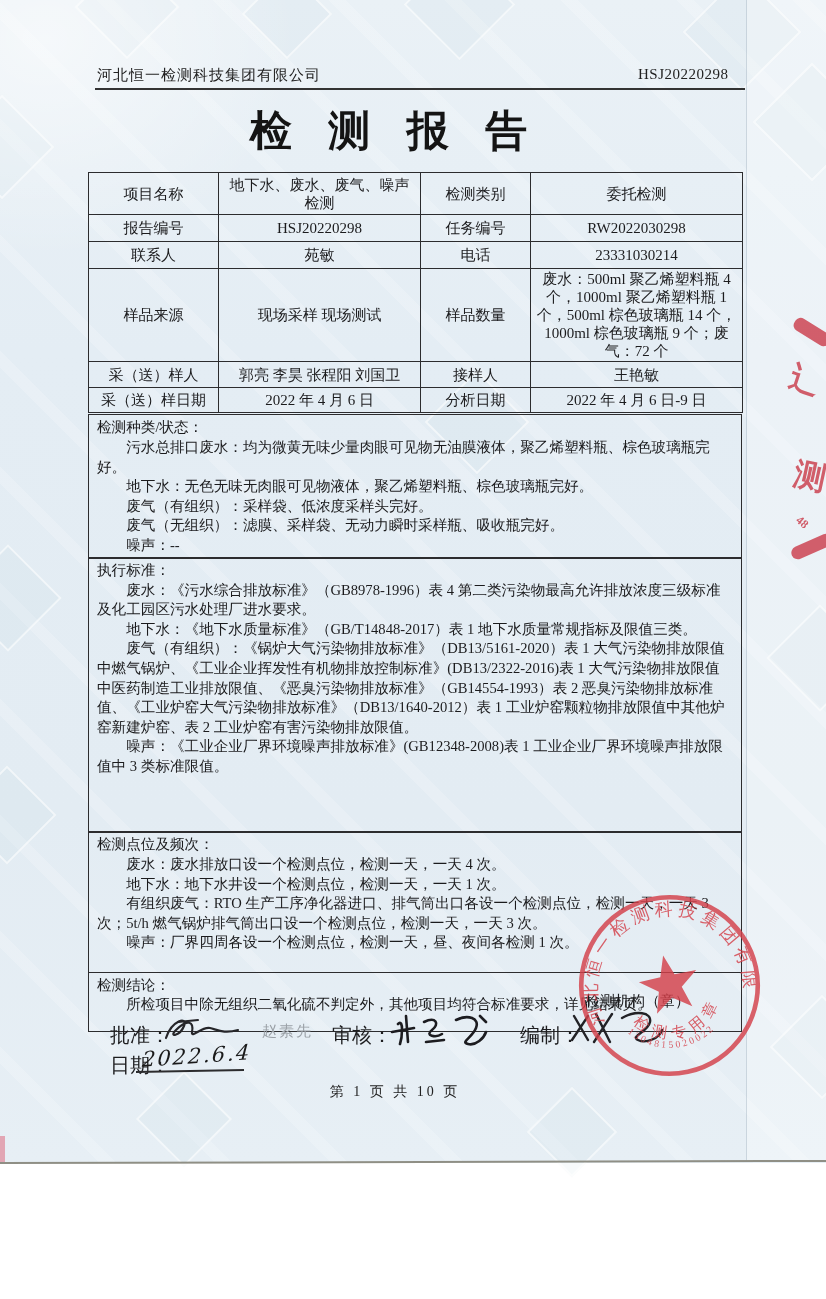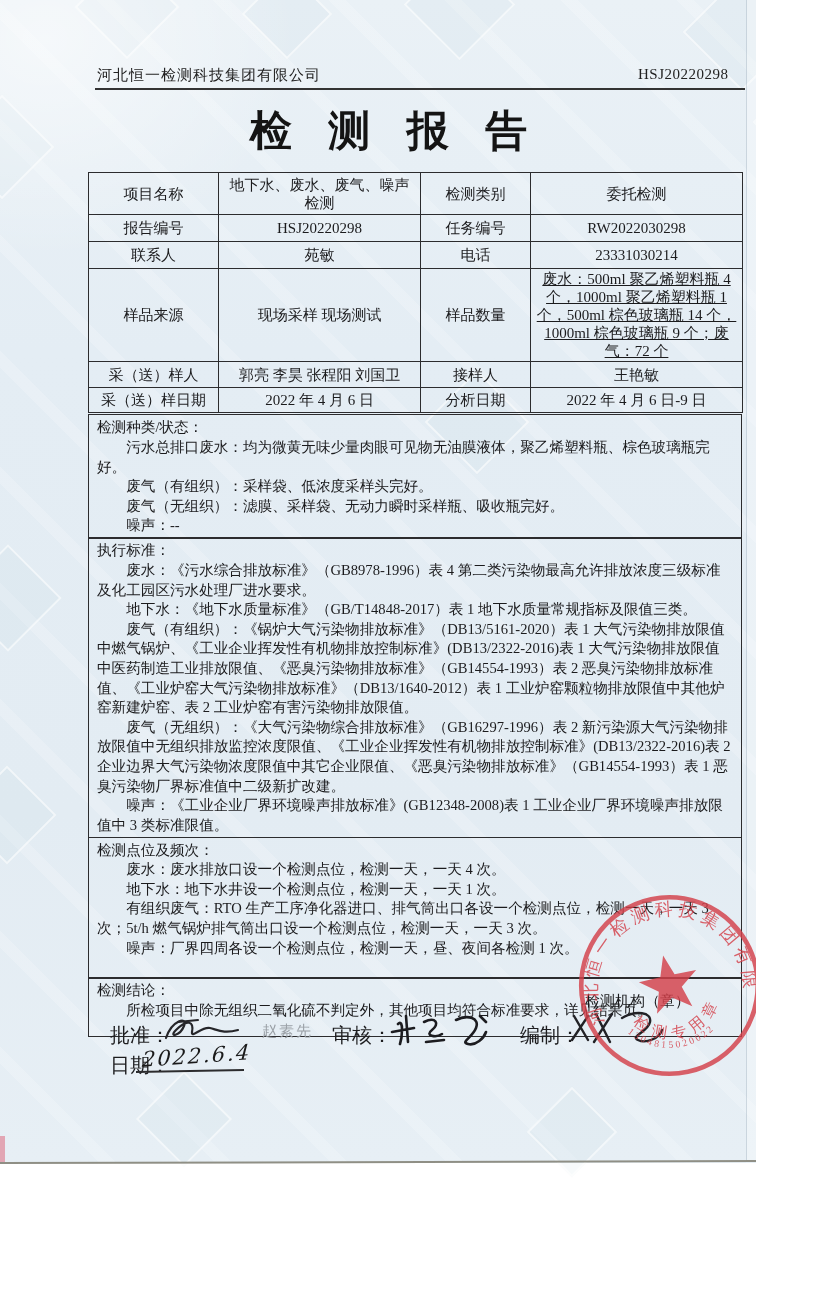--- a/index.html
+++ b/index.html
@@ -1,16 +1,16 @@
 <!DOCTYPE html>
 <html><head>
 <meta charset="utf-8">
 <style>
   html,body{margin:0;padding:0;background:#fff;}
-  .page-wrap{position:relative;width:756px;height:1299px;overflow:hidden;
+  .page-wrap{position:relative;width:826px;height:1299px;overflow:hidden;
     font-family:"Liberation Serif","DejaVu Serif",serif;color:#1d1d1f;background:#fff;}
   .paper{position:absolute;left:0;top:0;width:826px;height:1163px;
     background:linear-gradient(180deg,#eaf1f6 0%,#e4edf4 30%,#e3ecf3 70%,#e7eff5 100%);}
   .paper-edge{position:absolute;left:0;top:1161px;width:826px;height:2px;background:#8f8f85;transform:rotate(-0.15deg);}
   .fold-line{position:absolute;left:746px;top:0;width:1px;height:1162px;background:rgba(150,165,180,.35);}
   .right-strip{position:absolute;left:747px;top:0;width:79px;height:1162px;background:rgba(255,255,255,.30);}
   .corner-light{position:absolute;left:0;top:0;width:300px;height:260px;
     background:radial-gradient(ellipse at 15% 15%, rgba(255,255,255,.55), rgba(255,255,255,0) 70%);}
   .wm-diamond{position:absolute;border:2px solid rgba(255,255,255,.6);transform:rotate(45deg);
     background:rgba(190,210,225,.12);}
@@ -22,21 +22,21 @@
   .hdr-line{position:absolute;left:95px;top:88px;width:650px;height:2px;background:#333;}
   .hdr-code{position:absolute;left:638px;top:66px;font-size:15px;color:#222;letter-spacing:.5px;}
   .doc-title{position:absolute;left:0;top:103px;width:790px;text-align:center;
     font-size:42px;font-weight:bold;letter-spacing:13px;color:#141414;}
 
   table.info{position:absolute;left:88px;top:172px;width:654px;border-collapse:collapse;table-layout:fixed;padding-left:8px;}
   table.info td{border:1.6px solid #2c2c2e;text-align:center;vertical-align:middle;
     font-size:15px;padding:1px 3px;line-height:18px;color:#1b1b1d;}
   td.lbl{font-size:15px;}
   td.pre{white-space:pre-line;}
-  td.qty{font-size:13.2px;text-align:left;line-height:17px;padding:2px 4px;text-decoration:underline;}
+  td.qty{font-size:13.2px;text-align:left;line-height:17px;padding:2px 4px;}
 
   .secs{position:absolute;left:88px;top:416px;width:654px;}
   .sec{border:1.6px solid #2c2c2e;margin-top:-1.6px;padding:3px 8px 2px 8px;box-sizing:border-box;
     font-size:14.6px;line-height:19.6px;color:#1b1b1d;}
   .sec p{margin:0;text-indent:2em;}
   .sec .sec-title{font-weight:normal;text-indent:0;}
   .siglabel{position:absolute;font-size:20px;}
   .grayname{position:absolute;color:#9aa0a6;font-size:15px;letter-spacing:2px;}
   .dateline{position:absolute;left:136px;top:1070px;width:108px;height:2px;background:#2c2c2e;transform:rotate(-1deg);}
   .datehand{position:absolute;left:142px;top:1044px;font-size:21px;font-style:italic;
@@ -125,30 +125,30 @@
       <td class="lbl">分析日期</td>
       <td>2022 年 4 月 6 日-9 日</td>
     </tr>
   </tbody>
     </table>
 
   <div class="secs">
     <div class="sec" style="min-height:118px">
       <p class="sec-title">检测种类/状态：</p>
       <p>污水总排口废水：均为微黄无味少量肉眼可见物无油膜液体，聚乙烯塑料瓶、棕色玻璃瓶完好。</p>
+      <p>地下水：无色无味无肉眼可见物液体，聚乙烯塑料瓶、棕色玻璃瓶完好。</p>
       <p>废气（有组织）：采样袋、低浓度采样头完好。</p>
       <p>废气（无组织）：滤膜、采样袋、无动力瞬时采样瓶、吸收瓶完好。</p>
       <p>噪声：--</p>
     </div>
     <div class="sec" style="min-height:276px">
       <p class="sec-title">执行标准：</p>
       <p>废水：《污水综合排放标准》（GB8978-1996）表 4 第二类污染物最高允许排放浓度三级标准及化工园区污水处理厂进水要求。</p>
       <p>地下水：《地下水质量标准》（GB/T14848-2017）表 1 地下水质量常规指标及限值三类。</p>
       <p>废气（有组织）：《锅炉大气污染物排放标准》（DB13/5161-2020）表 1 大气污染物排放限值中燃气锅炉、《工业企业挥发性有机物排放控制标准》(DB13/2322-2016)表 1 大气污染物排放限值中医药制造工业排放限值、《恶臭污染物排放标准》（GB14554-1993）表 2 恶臭污染物排放标准值、《工业炉窑大气污染物排放标准》（DB13/1640-2012）表 1 工业炉窑颗粒物排放限值中其他炉窑新建炉窑、表 2 工业炉窑有害污染物排放限值。</p>
-      <p>废气（无组织）：《大气污染物综合排放标准》（GB16297-1996）表 2 新污染源大气污染物排放限值中无组织排放监控浓度限值、《工业企业挥发性有机物排放控制标准》(DB13/2322-2016)表 2 企业边界大气污染物浓度限值中其它企业限值、《恶臭污染物排放标准》（GB14554-1993）表 1 恶臭污染物厂界标准值中二级新扩改建。</p>
       <p>噪声：《工业企业厂界环境噪声排放标准》(GB12348-2008)表 1 工业企业厂界环境噪声排放限值中 3 类标准限值。</p>
     </div>
     <div class="sec" style="min-height:142px">
       <p class="sec-title">检测点位及频次：</p>
       <p>废水：废水排放口设一个检测点位，检测一天，一天 4 次。</p>
       <p>地下水：地下水井设一个检测点位，检测一天，一天 1 次。</p>
       <p>有组织废气：RTO 生产工序净化器进口、排气筒出口各设一个检测点位，检测一天，一天 3 次；5t/h 燃气锅炉排气筒出口设一个检测点位，检测一天，一天 3 次。</p>
       <p>噪声：厂界四周各设一个检测点位，检测一天，昼、夜间各检测 1 次。</p>
     </div>
     <div class="sec" style="min-height:60px">
@@ -173,20 +173,21 @@
   <div class="siglabel" style="left:520px;top:1022px;">编制：</div>
   <svg style="position:absolute;left:566px;top:1002px;" width="110" height="52">
     <path d="M8,14 L22,38 M22,14 L6,38 M30,12 L44,40 M46,12 L28,40" stroke="#222226" stroke-width="2.4" fill="none" stroke-linecap="round"></path>
     <path d="M56,16 C70,8 86,10 84,20 C82,30 64,34 72,38 C80,42 94,36 96,28" stroke="#222226" stroke-width="2.4" fill="none" stroke-linecap="round"></path>
   </svg>
 
   <div class="siglabel" style="left:110px;top:1052px;">日期：</div>
   <div class="datehand">2022.6.4</div>
   <div class="dateline"></div>
 
+  <div class="footer">第 1 页 共 10 页</div>
 
   <svg class="stamp-svg" width="195" height="195" viewBox="0 0 190 190">
     <g transform="rotate(-12 95 95)">
       <circle cx="95" cy="95" r="86" fill="none" stroke="#d4404a" stroke-width="4.5"></circle>
       <polygon points="95,65 102.1,85.3 123.5,85.7 106.4,98.7 112.6,119.3 95,107 77.4,119.3 83.6,98.7 66.5,85.7 87.9,85.3" fill="#d4404a"></polygon>
       <defs>
         <path id="arcTop" d="M 26,119 A 72,72 0 1 1 164,119" fill="none"></path>
         <path id="arcInner" d="M 50,118 A 50,50 0 0 0 140,118" fill="none"></path>
         <path id="arcNum" d="M 35,112 A 63,63 0 0 0 155,112" fill="none"></path>
       </defs>

